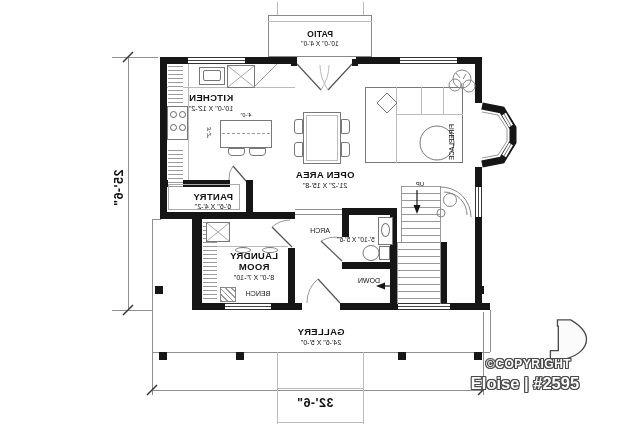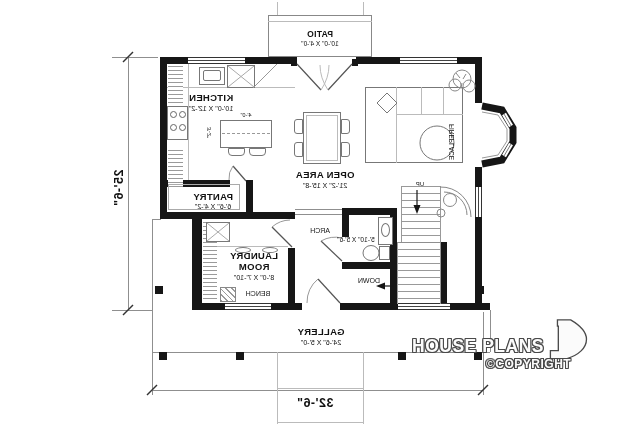--- a/index.html
+++ b/index.html
@@ -257,19 +257,19 @@
   <div class="lbl small" style="left:352px;top:277px;width:34px">DOWN</div>
   <div class="lbl" style="left:410px;top:181px;width:20px;font-size:6px">UP</div>
   <div class="vlbl" style="left:424px;top:137px;width:60px;height:10px;font-size:6.5px">FIREPLACE</div>
 
   <div class="lbl tiny" style="left:232px;top:113px;width:28px">4'-0"</div>
   <div class="vlbl tiny" style="left:190px;top:129px;width:40px;height:7px">3'-2"</div>
 
   <div class="vlbl dimtxt" style="left:90px;top:181px;width:60px;height:14px">25'-6"</div>
   <div class="lbl dimtxt" style="left:280px;top:397px;width:70px">32'-6"</div>
 
-  <div class="logo" style="left:408px;top:338px;width:140px;font-size:17.5px;letter-spacing:.5px">HOUSE PLANS</div>
   <svg style="position:absolute;left:546px;top:317px" width="44" height="48" viewBox="0 0 50 54">
     <path d="M13 3 H28 C40 10 46 17 46 25 C46 35 37 43 24 47 H5 V38 H14 V10 H13 Z" fill="#fbfbfb" stroke="#4a4a4a" stroke-width="1.5"></path>
   </svg>
   <div class="logo" style="left:486px;top:358px;width:62px;font-size:12px;letter-spacing:.5px">©COPYRIGHT</div>
+  <div class="logo" style="left:460px;top:375px;width:130px;font-size:16.5px">Eloise | #2595</div>
 
 </div>
 
 </body></html>

